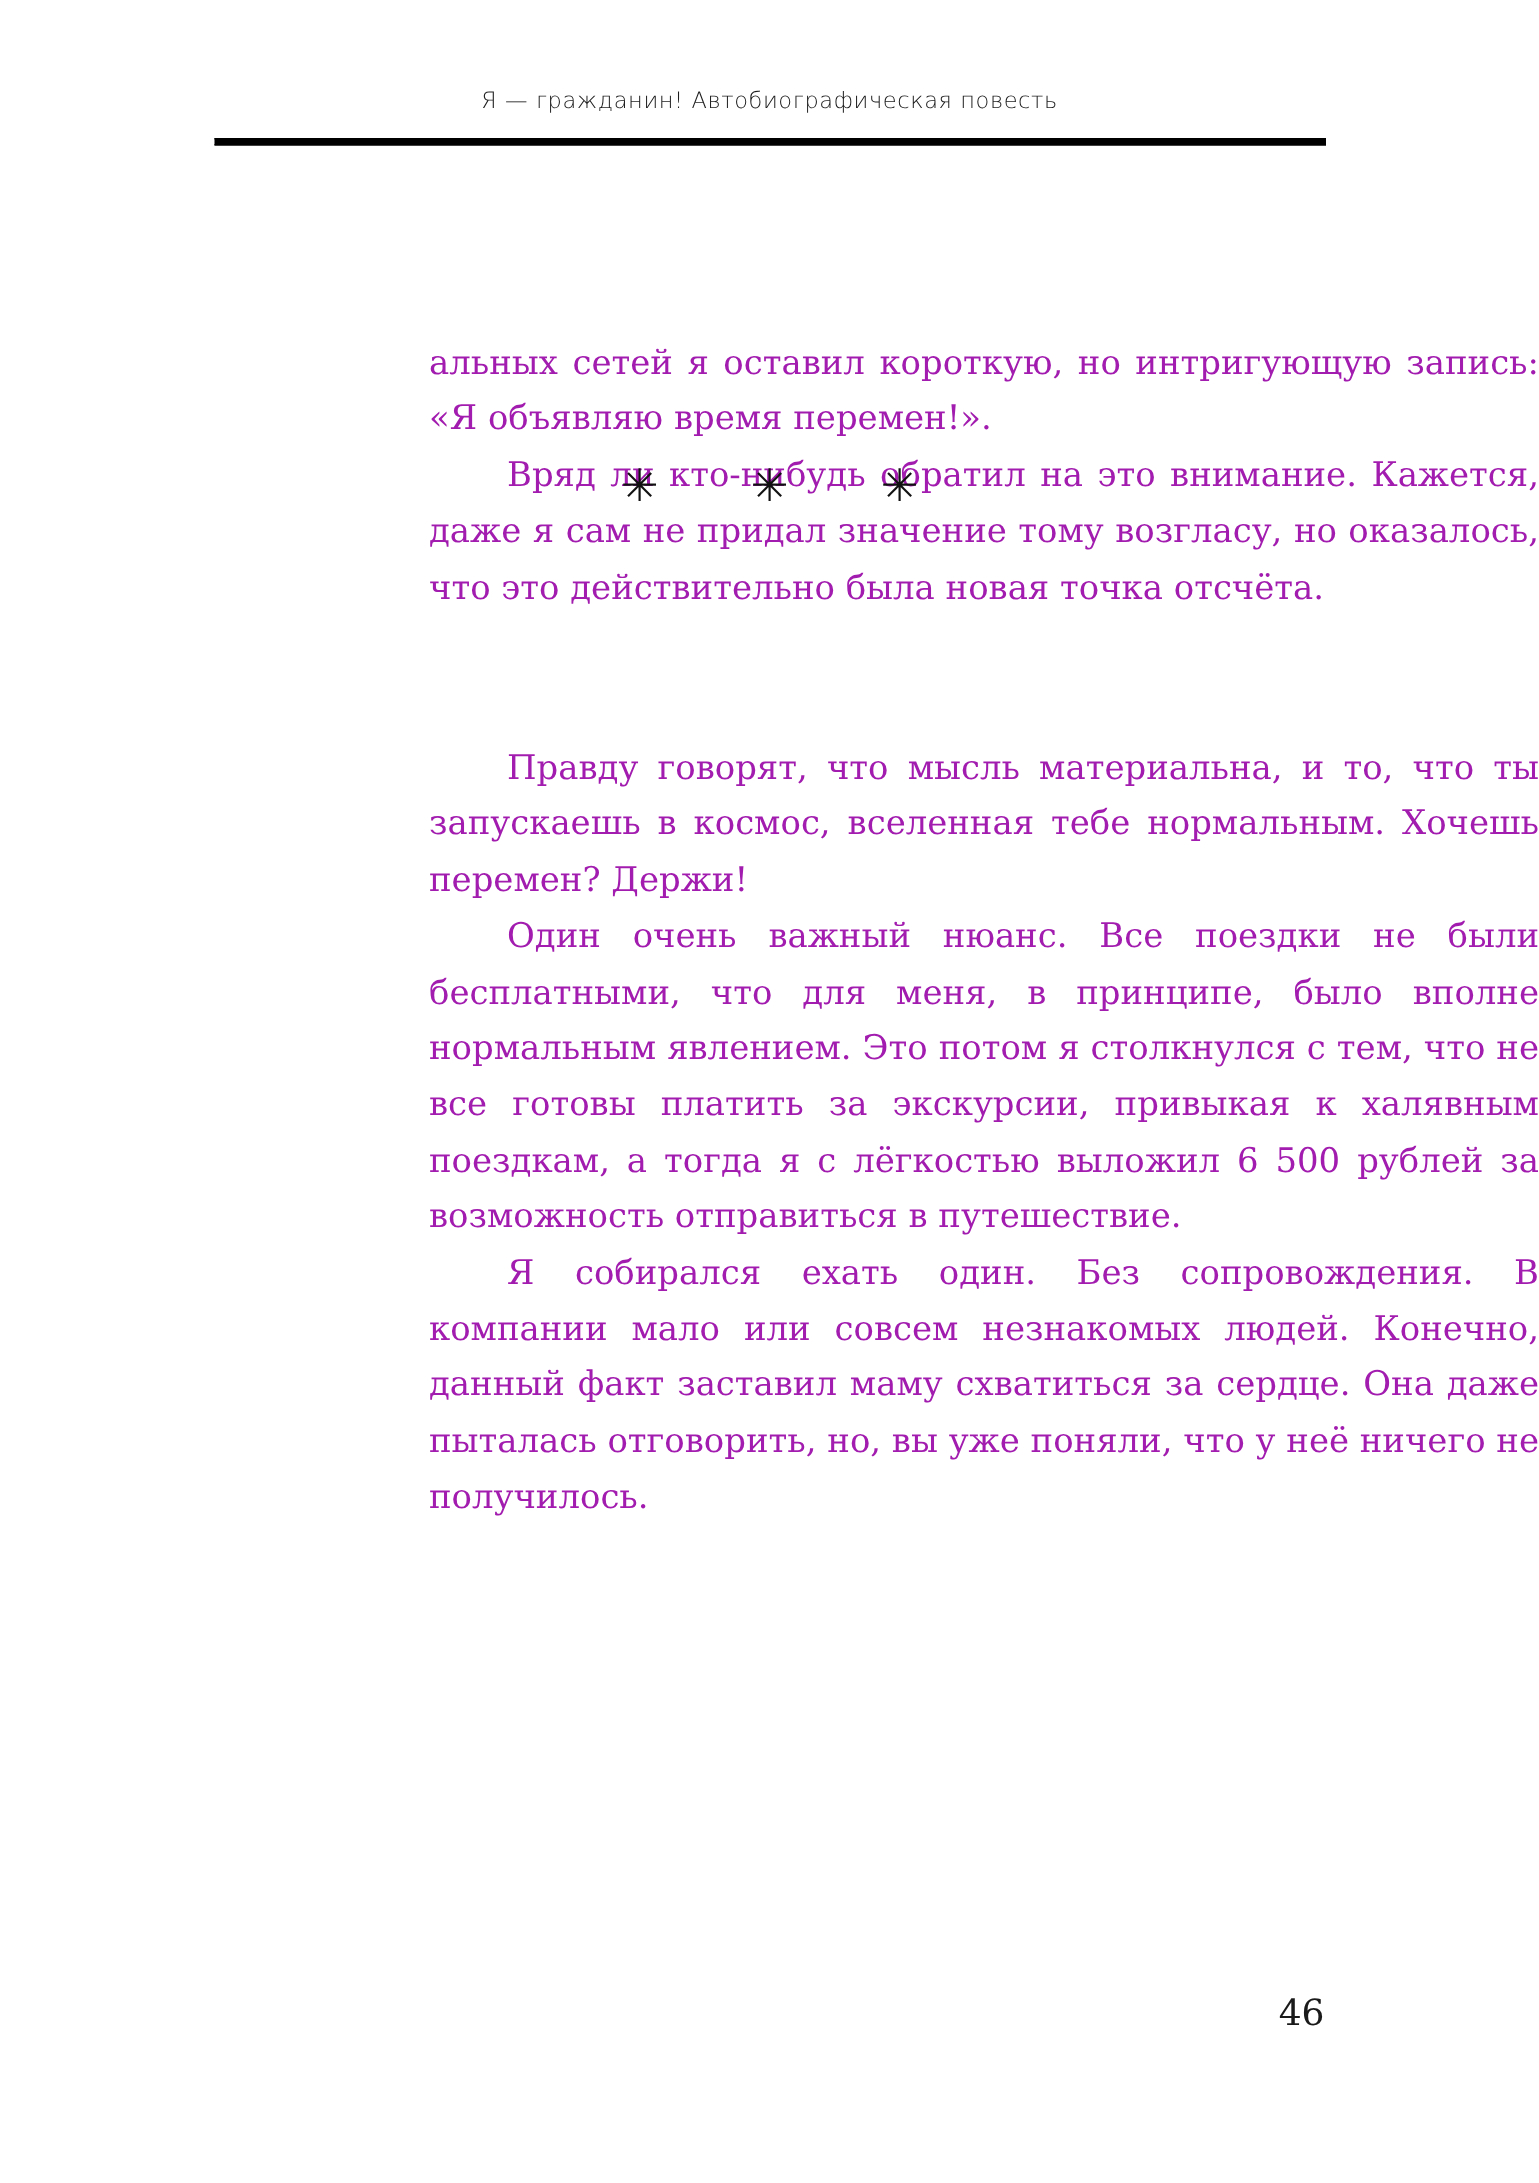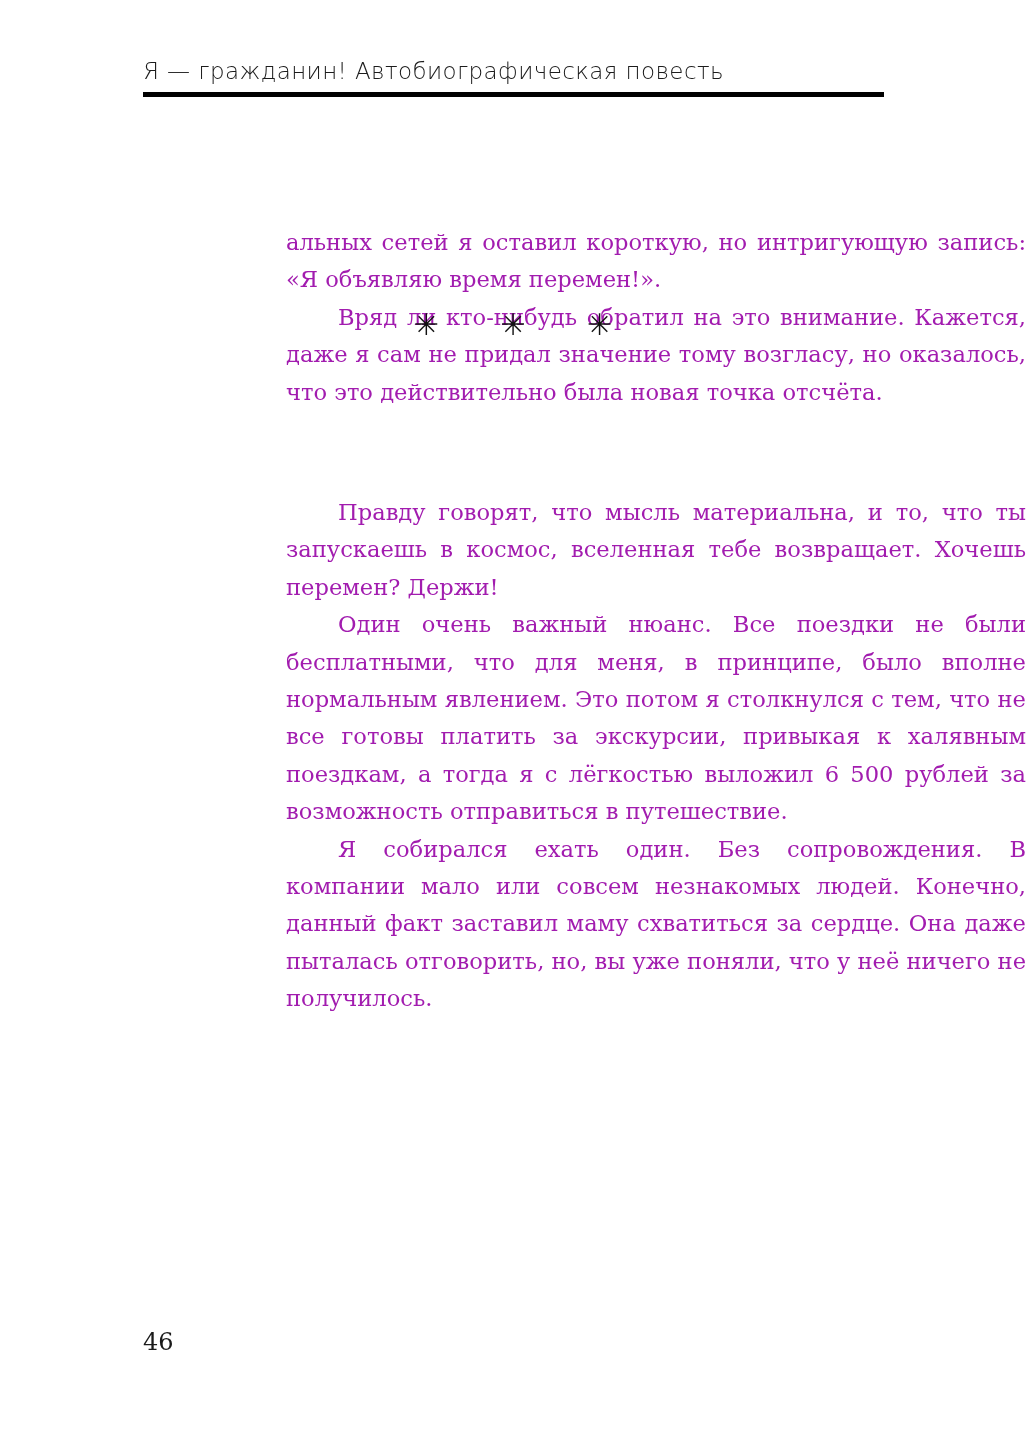--- a/index.html
+++ b/index.html
@@ -15,23 +15,23 @@
     overflow: hidden;
     box-sizing: border-box;
   }
 
   
   .running-head {
     position: absolute;
     left: 143px;
     top: 58px;
     width: 740px;
-    text-align: left;
+    text-align: center;
     font-family: "DejaVu Sans", "Liberation Sans", sans-serif;
-    font-size: 23px;
+    font-size: 15px;
     font-weight: 300;
     letter-spacing: 0.4px;
     color: #1c1c1c;
     white-space: nowrap;
   }
   .head-rule {
     position: absolute;
     left: 143px;
     top: 92px;
     width: 741px;
@@ -82,21 +82,21 @@
     letter-spacing: 26px;
     text-indent: 26px;
   }
 
   
   .folio {
     position: absolute;
     left: 143px;
     top: 1328px;
     width: 740px;
-    text-align: left;
+    text-align: right;
     font-family: "DejaVu Serif", "Liberation Serif", serif;
     font-size: 24px;
     color: #1a1a1a;
   }
 
   .block-a { position: absolute; left: 143px; top: 112px; width: 741px; }
   .block-b { position: absolute; left: 143px; top: 382px; width: 741px; }
 </style>
 </head>
 <body>
@@ -111,21 +111,21 @@
     <div class="text-block">
       <p>альных сетей я оставил короткую, но интригующую запись: «Я объявляю время перемен!».</p>
       <p class="indent">Вряд ли кто-нибудь обратил на это внимание. Кажется, даже я сам не придал значение тому возгласу, но оказалось, что это действительно была новая точка отсчёта.</p>
     </div>
   </div>
 
   <div class="scene-break">✳ ✳ ✳</div>
 
   <div class="block-b">
     <div class="text-block">
-      <p class="indent">Правду говорят, что мысль материальна, и то, что ты запускаешь в космос, вселенная тебе возвращает. Хочешь перемен? Держи!</p>
+      <p class="indent">Правду говорят, что мысль материальна, и то, что ты запускаешь в космос, вселенная тебе нормальным. Хочешь перемен? Держи!</p>
       <p class="indent">Один очень важный нюанс. Все поездки не были бесплатными, что для меня, в принципе, было вполне нормальным явлением. Это потом я столкнулся с тем, что не все готовы платить за экскурсии, привыкая к халявным поездкам, а тогда я с лёгкостью выложил 6 500 рублей за возможность отправиться в путешествие.</p>
       <p class="indent">Я собирался ехать один. Без сопровождения. В компании мало или совсем незнакомых людей. Конечно, данный факт заставил маму схватиться за сердце. Она даже пыталась отговорить, но, вы уже поняли, что у неё ничего не получилось.</p>
 
     </div>
   </div>
 
   <div class="folio">46</div>
 
 </div>
 

